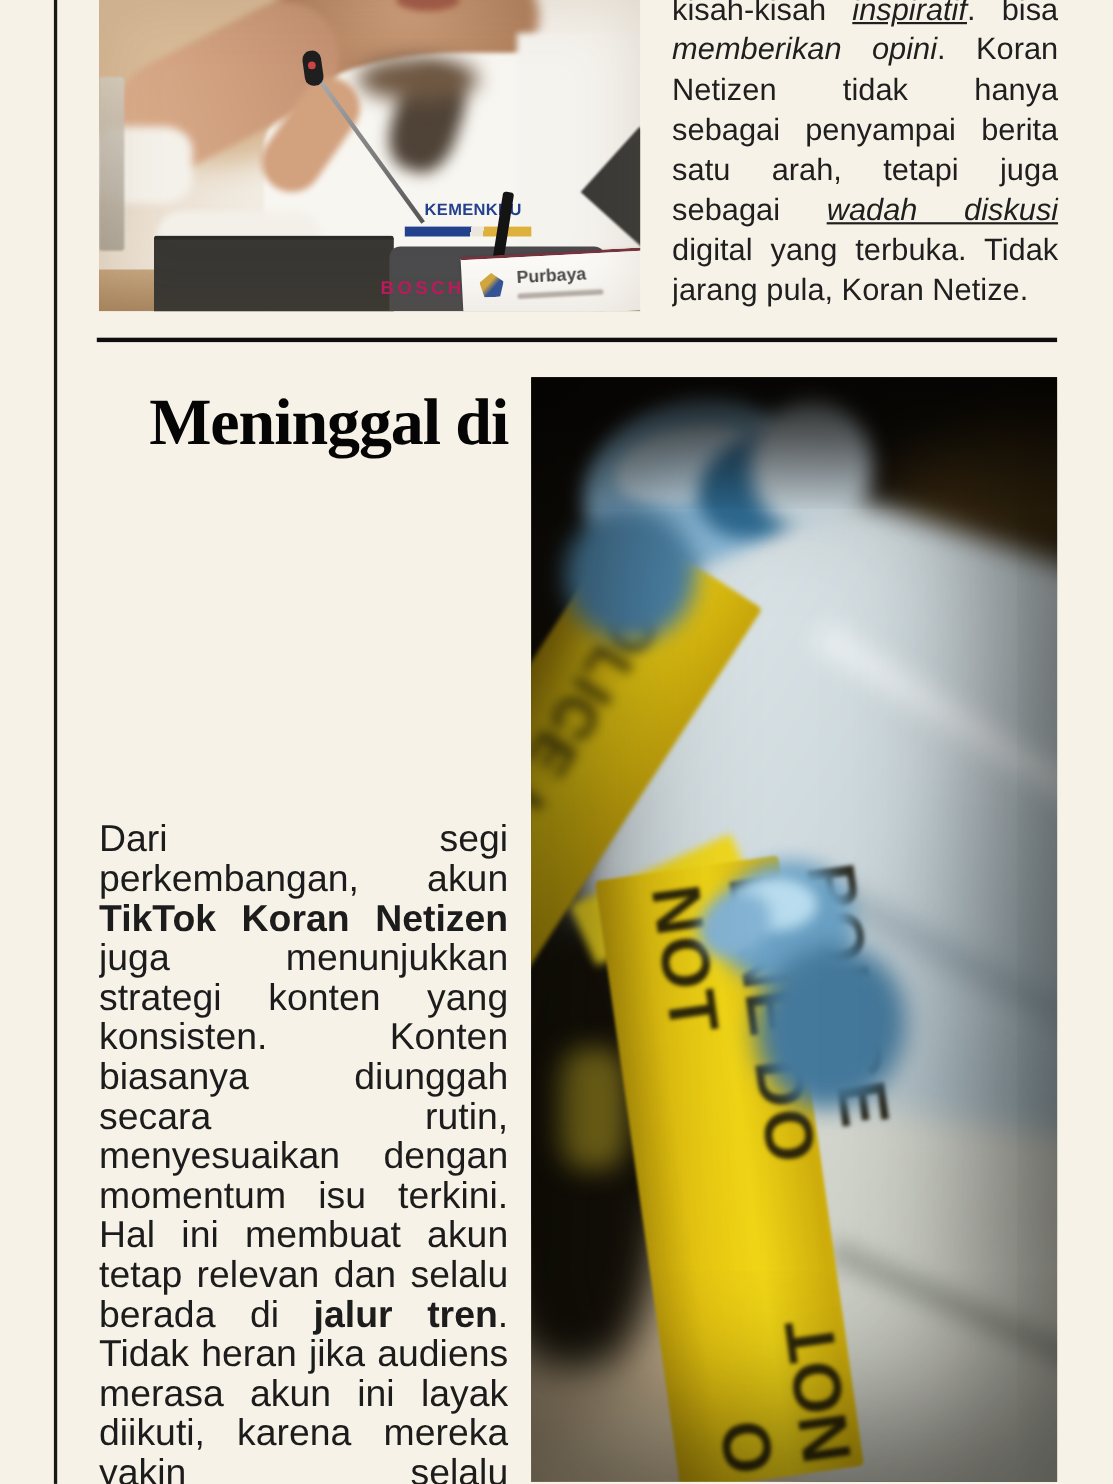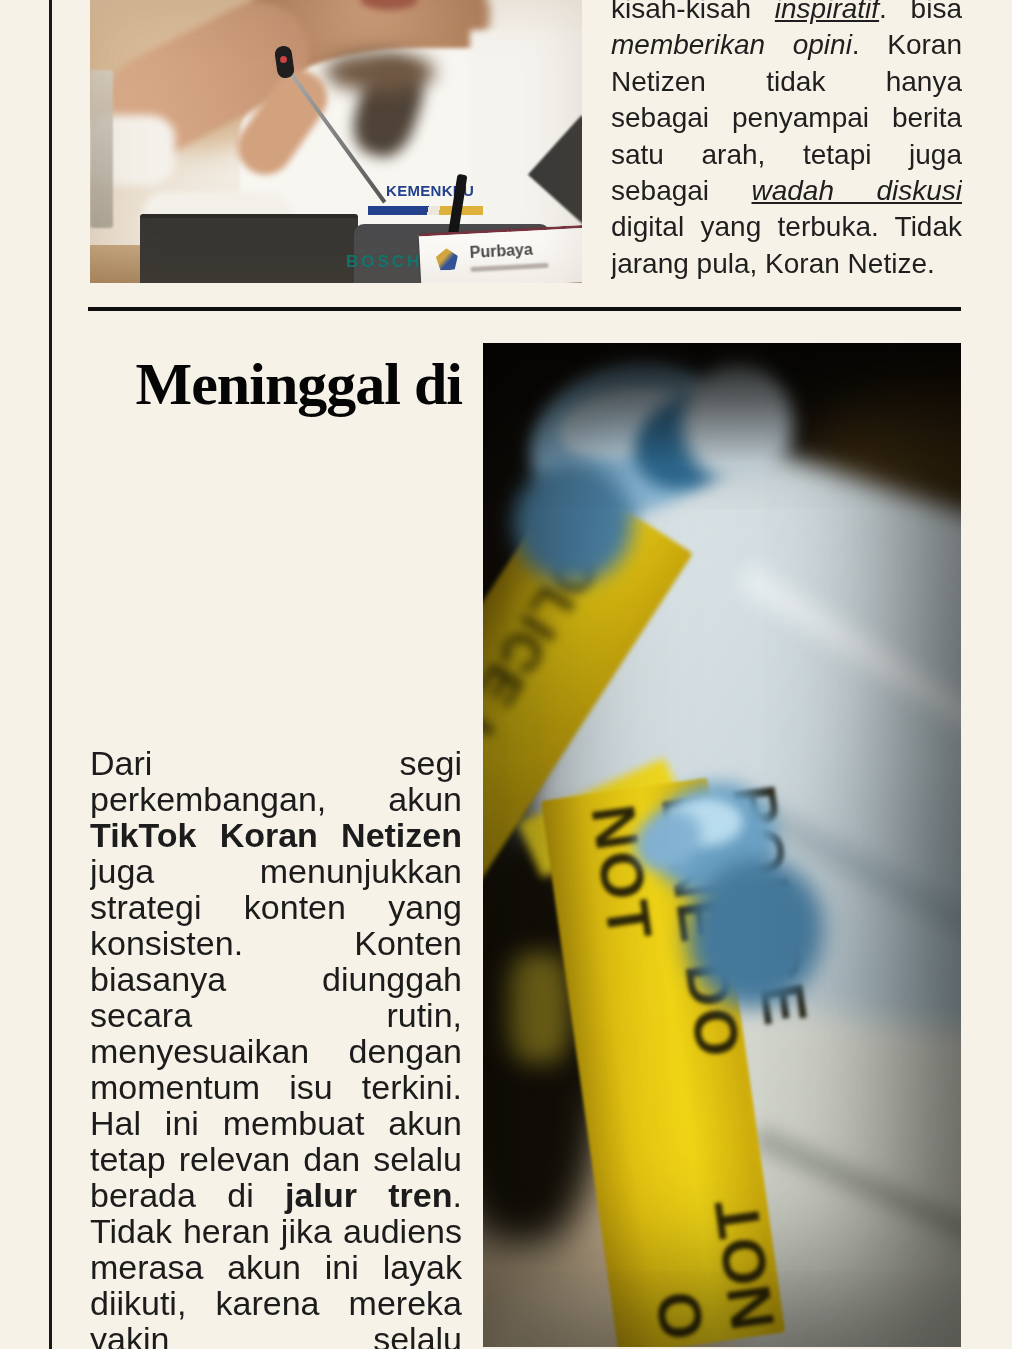--- a/index.html
+++ b/index.html
@@ -27,21 +27,21 @@
            background:linear-gradient(100deg,#dcae8c,#c29070);transform:rotate(-27deg);filter:blur(3px);}
   .pp-thumb{left:135px;top:95px;width:115px;height:55px;border-radius:28px;background:#d2a17e;
             transform:rotate(-55deg);filter:blur(3px);}
   .pp-cuff{left:-5px;top:115px;width:90px;height:70px;border-radius:30%;background:#f4f1ea;filter:blur(4px);}
   .pp-glass{left:0;top:70px;width:23px;height:158px;border-radius:3px;opacity:.85;
             background:linear-gradient(180deg,#d6d0c4,#a59e90);filter:blur(1px);}
   .pp-tissue{left:52px;top:192px;width:150px;height:58px;border-radius:24px;background:#f3f0e9;filter:blur(3px);}
   .pp-table{left:0;top:245px;width:492px;height:38px;background:linear-gradient(180deg,#c5a67f,#ac8a62);}
   .pp-console{left:50px;top:214px;width:218px;height:69px;background:#383733;border-top:4px solid #2c2b28;border-radius:3px;}
   .pp-console2{left:264px;top:224px;width:196px;height:59px;background:#4b4b4d;border-radius:10px 10px 0 0;}
-  .pp-bosch{left:256px;top:252px;font-weight:bold;font-size:17px;letter-spacing:3px;color:#0f766e;filter:blur(.6px);}
+  .pp-bosch{left:256px;top:252px;font-weight:bold;font-size:17px;letter-spacing:3px;color:#be185d;filter:blur(.6px);}
   .pp-mic-head{left:186px;top:46px;width:17px;height:32px;border-radius:8px;background:#1f1f1f;transform:rotate(-8deg);}
   .pp-mic-dot{left:190px;top:56px;width:7px;height:7px;border-radius:50%;background:#cc4444;}
   .pp-mic-pole{left:199px;top:74px;width:4px;height:160px;background:linear-gradient(#aaa,#555);
                transform:rotate(-36deg);transform-origin:top left;}
   .pp-laptop{left:455px;top:130px;width:75px;height:80px;background:#3a3a38;transform:rotate(42deg);filter:blur(1px);}
   .pp-kemenkeu{left:296px;top:182px;font-weight:800;font-size:15px;letter-spacing:.3px;color:#24418e;filter:blur(.4px);}
   .pp-stripe{left:278px;top:206px;width:115px;height:9px;filter:blur(.4px);
              background:linear-gradient(100deg,#24418e 0 52%,#ece7dc 52% 62%,#ddb13c 62% 100%);}
   .pp-pen{left:360px;top:174px;width:10px;height:96px;background:#141414;border-radius:3px;transform:rotate(9deg);}
   .pp-plate{left:330px;top:229px;width:175px;height:54px;background:#fcfbf8;transform:rotate(-3deg);

